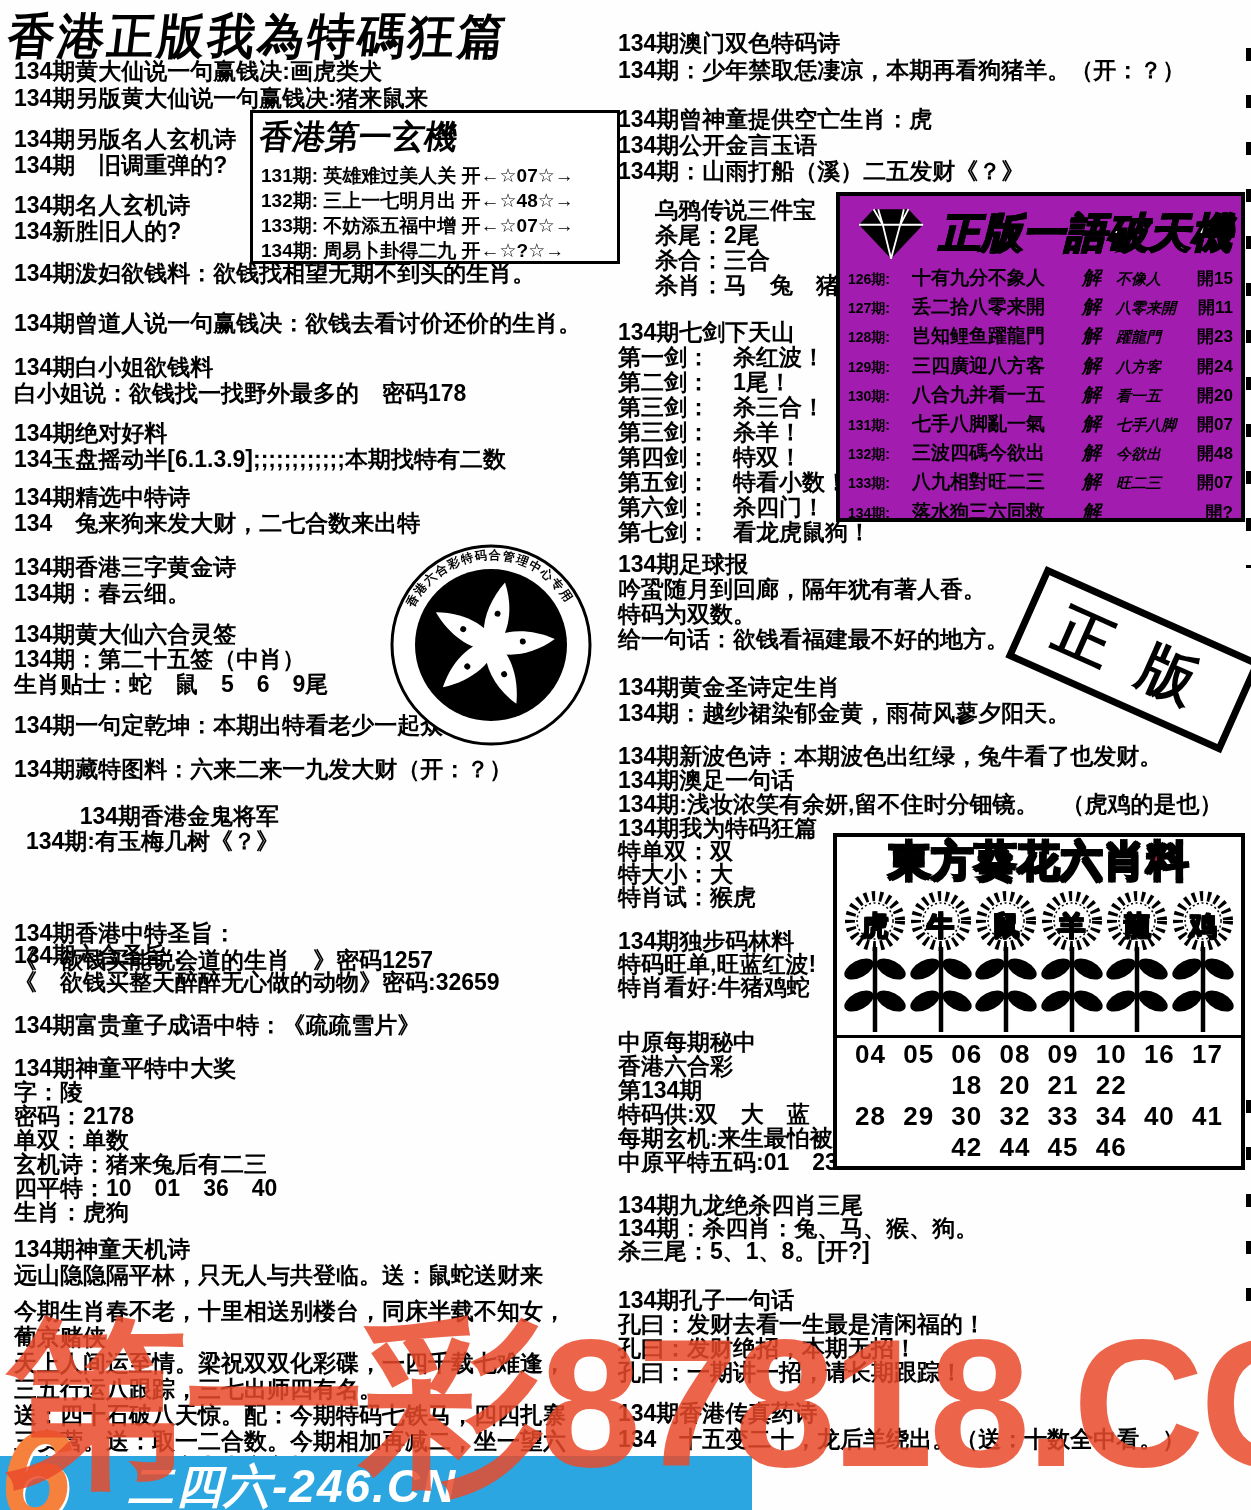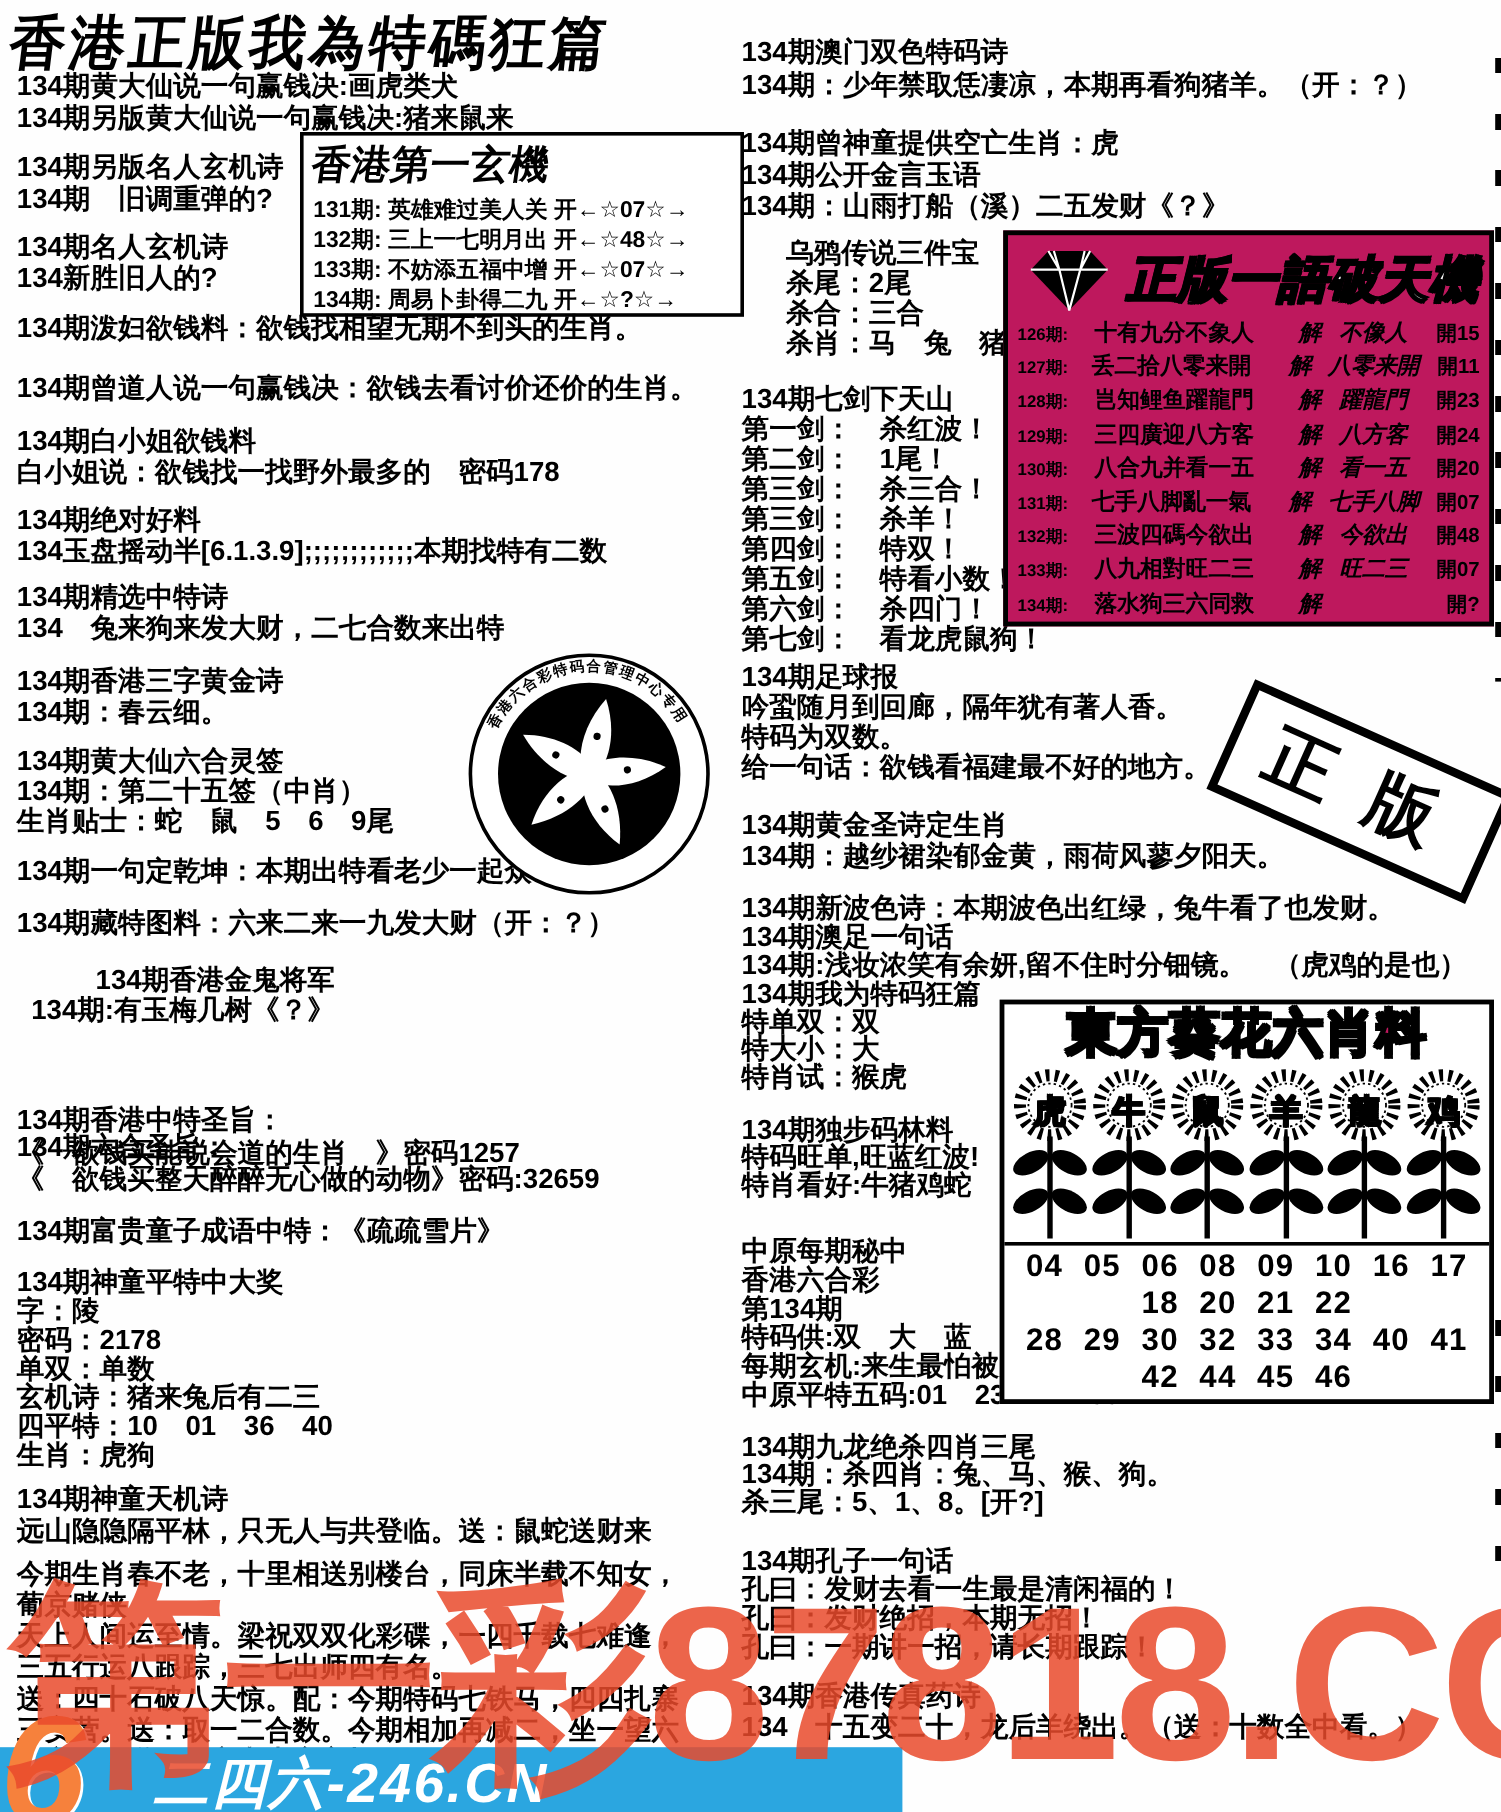--- a/index.html
+++ b/index.html
@@ -10,30 +10,30 @@
   .main-title{position:absolute;left:12px;top:4px;margin:0;font-size:47px;font-weight:900;
         letter-spacing:3px;transform:skewX(-7deg) scaleY(1.04);transform-origin:left top;white-space:nowrap;}
   
   .xjbox{position:absolute;left:250px;top:110px;width:348px;height:146px;border:3px solid #000;
         background:#fff;padding:2px 8px 0 8px;box-sizing:content-box;}
   .xjtitle{font-size:33px;font-weight:900;transform:skewX(-8deg);transform-origin:left top;
         white-space:nowrap;margin:0 0 3px 2px;}
   .xjrow{font-size:19px;font-weight:bold;line-height:25px;white-space:nowrap;}
   
   .dbox{position:absolute;left:836px;top:192px;width:409px;height:330px;border:4px solid #000;
-        background:#be185d;box-sizing:border-box;padding:6px 8px 0 8px;}
+        background:#a21caf;box-sizing:border-box;padding:6px 8px 0 8px;}
   .dhead{display:flex;align-items:center;height:62px;}
   .dtitle{font-size:41px;font-weight:900;font-style:italic;color:#fff;
         -webkit-text-stroke:2px #000;text-shadow:1px 1px 0 #000,-1px -1px 0 #000,1px -1px 0 #000,-1px 1px 0 #000;
         white-space:nowrap;letter-spacing:1px;margin-left:4px;}
   .drow{display:flex;align-items:baseline;font-weight:bold;line-height:27.2px;white-space:nowrap;}
   .dp{width:64px;font-size:14px;}
   .da{width:170px;font-size:19px;font-family:"Liberation Serif","DejaVu Serif",serif;}
   .dj{width:34px;font-size:19px;font-family:"Liberation Serif","DejaVu Serif",serif;font-style:italic;}
-  .db{flex:1;font-size:19px;font-family:"Liberation Serif","DejaVu Serif",serif;font-style:italic;}
+  .db{flex:1;font-size:15px;font-family:"Liberation Serif","DejaVu Serif",serif;font-style:italic;}
   .dk{width:52px;font-size:17px;text-align:right;}
   
   .stamp{position:absolute;left:1046px;top:566px;border:7px solid #000;background:#fff;
         padding:4px 10px 4px 28px;transform:rotate(24deg);transform-origin:left top;}
   .stamp span{font-size:58px;font-weight:900;letter-spacing:34px;white-space:nowrap;}
   
   .sunbox{position:absolute;left:833px;top:833px;width:412px;border:4px solid #000;background:#fff;
         box-sizing:border-box;}
   .suntitle{text-align:center;font-size:42px;font-weight:900;color:#be185d;letter-spacing:1px;
         -webkit-text-stroke:2.2px #000;text-shadow:1.5px 1.5px 0 #000,-1.5px -1.5px 0 #000,1.5px -1.5px 0 #000,-1.5px 1.5px 0 #000;

